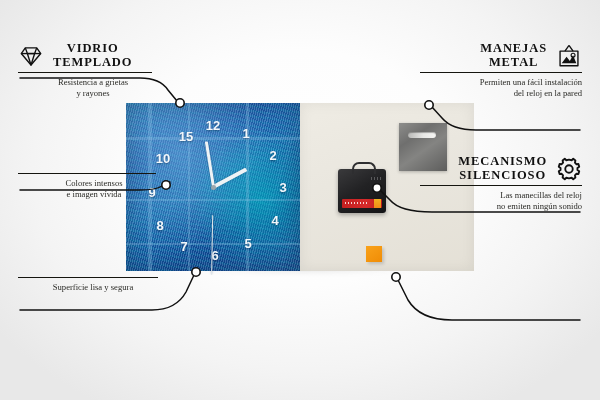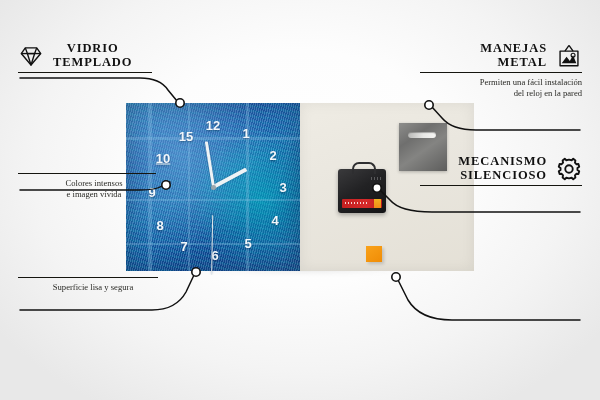--- a/index.html
+++ b/index.html
@@ -97,21 +97,21 @@
     filter:blur(3px);
   }
 
   
   .lines{position:absolute;inset:0;width:600px;height:400px;pointer-events:none;}
   .callout{position:absolute;}
   .co-left{text-align:center;}
   .co-right{text-align:right;}
   .co-head{display:flex;align-items:center;gap:9px;}
   .co-left .co-head{justify-content:flex-start;}
-  .co-right .co-head{justify-content:flex-end;}
+  .co-right .co-head{justify-content:flex-end;text-align:center;}
   .co-title{
     font-family:"Liberation Serif",serif;font-weight:700;
     font-size:12.5px;line-height:13.5px;letter-spacing:.9px;color:#111111;
     text-transform:uppercase;white-space:pre-line;
   }
   .co-rule{height:1.4px;background:#15150f;margin:3px 0 4px 0;}
   .co-desc{
     font-family:"Liberation Serif",serif;font-size:8.6px;line-height:11px;
     color:#2a2a26;white-space:pre-line;
   }
@@ -160,21 +160,21 @@
       <div class="num" style="left:87px;top:22px;">12</div>
       <div class="num" style="left:120px;top:30px;">1</div>
       <div class="num" style="left:147px;top:52px;">2</div>
       <div class="num" style="left:157px;top:84px;">3</div>
       <div class="num" style="left:149px;top:117px;">4</div>
       <div class="num" style="left:122px;top:140px;">5</div>
       <div class="num" style="left:89px;top:152px;">6</div>
       <div class="num" style="left:58px;top:143px;">7</div>
       <div class="num" style="left:34px;top:122px;">8</div>
       <div class="num" style="left:26px;top:89px;">9</div>
-      <div class="num" style="left:37px;top:55px;text-decoration:underline;">10</div>
+      <div class="num" style="left:37px;top:55px;">10</div>
       <div class="num" style="left:60px;top:33px;">15</div>
 
       <div class="hand hand-h"></div>
       <div class="hand hand-m"></div>
       <div class="hand hand-s"></div>
       <div class="pin"></div>
     </div>
 
     <div class="panel back-panel">
       <div class="hanger">
@@ -222,20 +222,22 @@
           <path d="M4,13 L9,6 H23 L28,13 L16,27 Z"></path>
           <path d="M4,13 H28"></path>
           <path d="M9,6 L11.5,13 L16,27 L20.5,13 L23,6"></path>
           <path d="M11.5,13 H20.5"></path>
         </g>
       </svg>
       <div class="co-title">VIDRIO
 TEMPLADO</div>
     </div>
     <div class="co-rule"></div>
+    <div class="co-desc">Resistencia a grietas
+y rayones</div>
   </div>
 
   <div class="callout co-left" id="c-impresion">
     <div class="co-rule"></div>
     <div class="co-desc">Colores intensos
 e imagen vívida</div>
   </div>
 
   <div class="callout co-left" id="c-bordes">
     <div class="co-rule"></div>
@@ -271,16 +273,18 @@
                    L27.6,22.1 L25,21.9 L23.3,23.8 L23.9,26.4 L21.2,28.6
                    L19.3,26.8 L16,27.5 L12.7,26.8 L10.8,28.6 L8.1,26.4
                    L8.7,23.8 L7,21.9 L4.4,22.1 L3.4,18.8 L5.6,17.2
                    L5.6,14.8 L3.4,13.2 L4.4,9.9 L7,10.1 L8.7,8.2
                    L8.1,5.6 L10.8,3.4 L12.7,5.2 Z"></path>
           <circle cx="16" cy="16" r="4.6"></circle>
         </g>
       </svg>
     </div>
     <div class="co-rule"></div>
+    <div class="co-desc">Las manecillas del reloj
+no emiten ningún sonido</div>
   </div>
 
 
 </div>
 
 </body></html>

